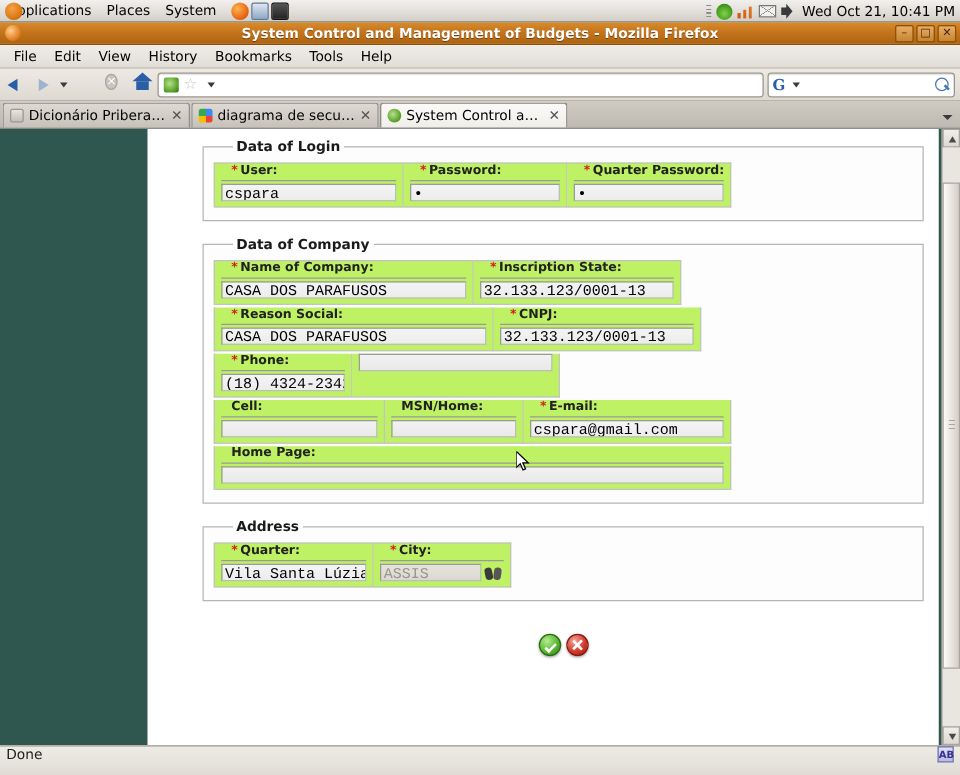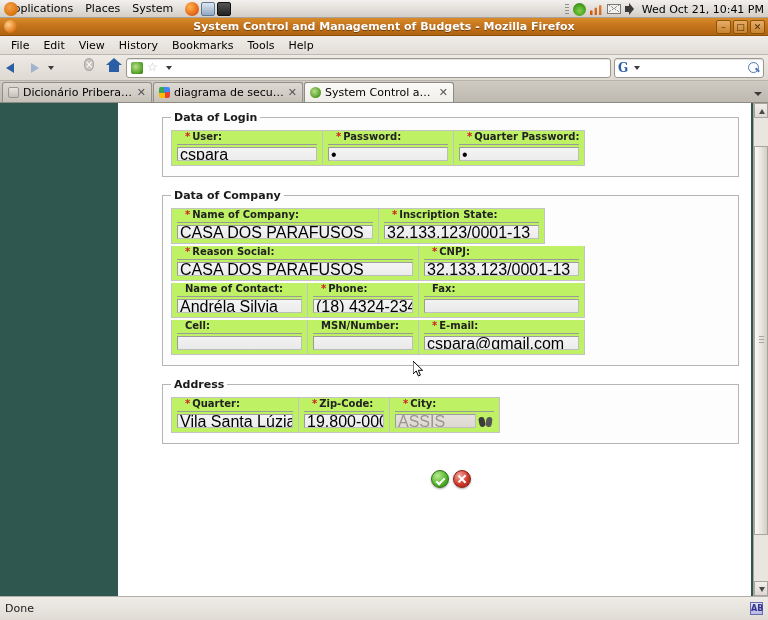--- a/index.html
+++ b/index.html
@@ -180,21 +180,21 @@
   #page-inner { padding: 8px 12px 0 44px; }
 
   
   fieldset.section {
     border: 1px solid #b5b5b5;
     margin: 0 0 12px 0; padding: 6px 8px 8px 8px;
     background: #fdfdfd;
   }
   fieldset.section > legend {
     font-size: 11px; font-weight: bold; color: #1a1a1a;
-    padding: 0 3px; margin-left: 0;
+    padding: 0 3px; margin-left: 15px;
   }
   .row { display: flex; gap: 0; margin-bottom: 2px; }
   .cell {
     border: 1px solid #c3c3c3; background: #bef264;
     padding: 0 5px 4px 5px;
     display: flex; flex-direction: column; justify-content: flex-start;
     min-height: 33px;
   }
   .cell + .cell { border-left: none; }
   .row + .row .cell { border-top: none; }
@@ -203,24 +203,24 @@
     padding-left: 8px; white-space: nowrap;
     border-bottom: 1px solid #9a9a9a;
     padding-bottom: 1px; margin-bottom: 2px;
     line-height: 12px;
   }
   .lbl .req { color: #d02020; font-weight: bold; margin-right: 2px; }
   .fld {
     border: 1px solid #bdbdbd;
     border-top-color: #9b9b9b; border-left-color: #9b9b9b;
     background: linear-gradient(to bottom,#f4f4f4,#ececec);
-    height: 14px; font-size: 16px; color: #000;
+    height: 14px; font-size: 12px; color: #000;
     padding: 1px 2px; line-height: 12px;
     white-space: nowrap; overflow: hidden;
-    font-family: Liberation Sans, sans-serif;
+    font-family: Liberation Mono, monospace;
   }
   .fld.readonly { background: linear-gradient(to bottom,#e6e2dc,#ddd9d2); color:#9a958e; }
   .fld.empty { background: linear-gradient(to bottom,#f2f2f2,#e9e9e9); }
   .fld-wrap { display:flex; align-items:center; gap:3px; }
   .fld-wrap .fld { flex: 1; }
   .binoc { width:15px;height:13px;position:relative;flex:0 0 auto; }
   .binoc:before{content:"";position:absolute;left:0;top:2px;width:6px;height:10px;background:#3b3b3b;border-radius:3px;transform:rotate(-12deg);}
   .binoc:after{content:"";position:absolute;left:7px;top:2px;width:6px;height:10px;background:#565656;border-radius:3px;transform:rotate(8deg);}
 
   
@@ -253,21 +253,21 @@
     border: 1px solid #a9a49c;
   }
   .sb-thumb:after{content:"";position:absolute;left:4px;top:50%;margin-top:-4px;width:5px;height:8px;
     background:repeating-linear-gradient(to bottom,#a9a49c 0 1px,transparent 1px 3px);}
 
   
   #statusbar {
     position: absolute; left: 0; top: 596px; width: 768px; height: 24px;
     background: linear-gradient(to bottom,#efece7,#e0dcd5);
     border-top: 1px solid #b4afa7;
-    display:flex; align-items:center; padding: 0 5px;
+    display:flex; align-items:flex-start; padding: 0 5px;
     font-size: 11px; color: #1a1a1a;
   }
   #status-right { margin-left:auto; display:flex; align-items:center; }
   .ico-adblock { width:13px;height:13px;border:1px solid #6a6ab0;background:linear-gradient(to bottom,#dfe0f5,#b8b9e4);
     color:#33338c;font-size:8px;line-height:11px;text-align:center;font-weight:bold; }
 
   
   #cursor { position:absolute; left:413px; top:258px; width:11px; height:16px; pointer-events:none; z-index: 50; }
 </style>
 </head>
@@ -385,74 +385,71 @@
               <div class="lbl"><span class="req">*</span><span>Name of Company:</span></div>
               <div class="fld">CASA DOS PARAFUSOS</div>
             </div>
             <div class="cell" style="width:166px">
               <div class="lbl"><span class="req">*</span><span>Inscription State:</span></div>
               <div class="fld">32.133.123/0001-13</div>
             </div>
           </div>
 
           <div class="row">
-            <div class="cell" style="width:248px">
+            <div class="cell" style="width:224px">
               <div class="lbl"><span class="req">*</span><span>Reason Social:</span></div>
               <div class="fld">CASA DOS PARAFUSOS</div>
             </div>
             <div class="cell" style="width:166px">
               <div class="lbl"><span class="req">*</span><span>CNPJ:</span></div>
               <div class="fld">32.133.123/0001-13</div>
             </div>
           </div>
 
           <div class="row">
-            <div class="cell" style="width:137px">
-              <div class="lbl"><span>Name of Contact:</span></div>
-              <div class="fld">Andréla Silvia</div>
-            </div>
             <div class="cell" style="width:111px">
               <div class="lbl"><span class="req">*</span><span>Phone:</span></div>
               <div class="fld">(18) 4324-2342</div>
             </div>
             <div class="cell" style="width:166px">
-              <div class="lbl"><span>Fax:</span></div>
               <div class="fld empty"></div>
             </div>
           </div>
 
           <div class="row">
             <div class="cell" style="width:137px">
               <div class="lbl"><span>Cell:</span></div>
               <div class="fld empty"></div>
             </div>
             <div class="cell" style="width:111px">
-              <div class="lbl"><span>MSN/Number:</span></div>
+              <div class="lbl"><span>MSN/Home:</span></div>
               <div class="fld empty"></div>
             </div>
             <div class="cell" style="width:166px">
               <div class="lbl"><span class="req">*</span><span>E-mail:</span></div>
               <div class="fld">cspara@gmail.com</div>
             </div>
           </div>
 
+          <div class="row">
+            <div class="cell" style="width:414px">
+              <div class="lbl"><span>Home Page:</span></div>
+              <div class="fld empty"></div>
+            </div>
+          </div>
         </fieldset>
 
         <fieldset class="section">
           <legend>Address</legend>
 
 
           <div class="row">
             <div class="cell" style="width:128px">
               <div class="lbl"><span class="req">*</span><span>Quarter:</span></div>
               <div class="fld">Vila Santa Lúzia</div>
-            </div>
-            <div class="cell" style="width:91px">
-              <div class="lbl"><span class="req">*</span><span>Zip-Code:</span></div>
-              <div class="fld">19.800-000</div>
             </div>
             <div class="cell" style="width:110px">
               <div class="lbl"><span class="req">*</span><span>City:</span></div>
               <div class="fld-wrap">
                 <div class="fld readonly">ASSIS</div>
                 <span class="binoc"></span>
               </div>
             </div>
           </div>
         </fieldset>

